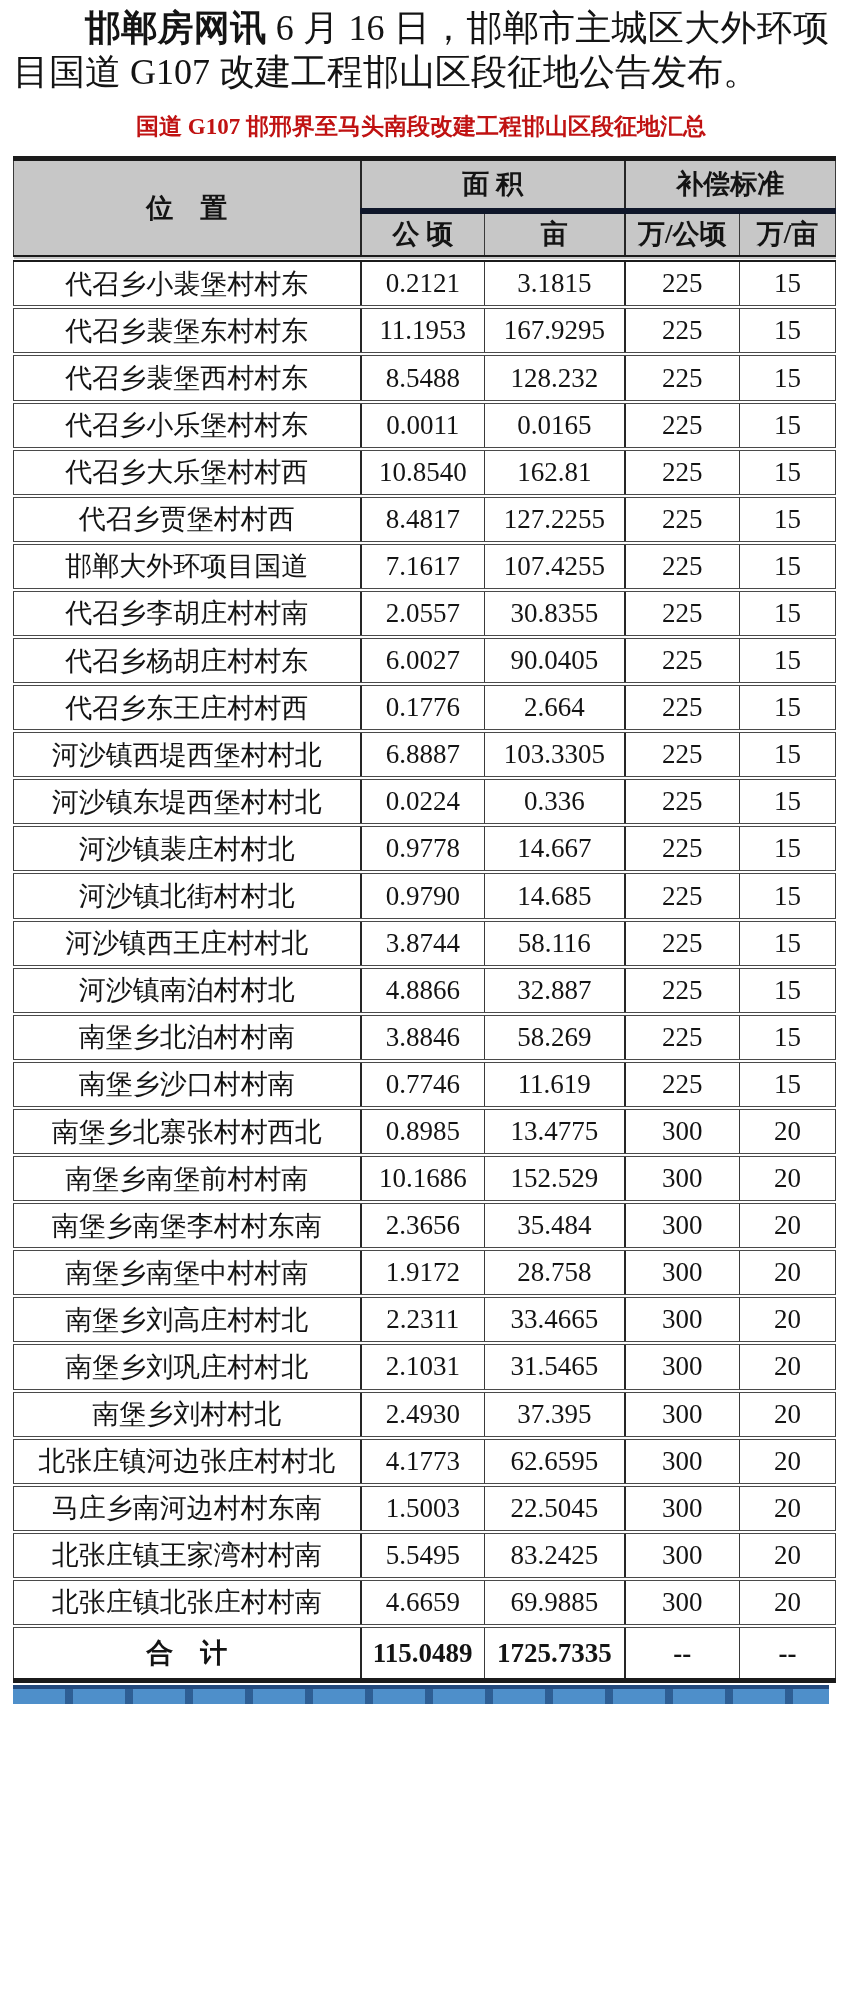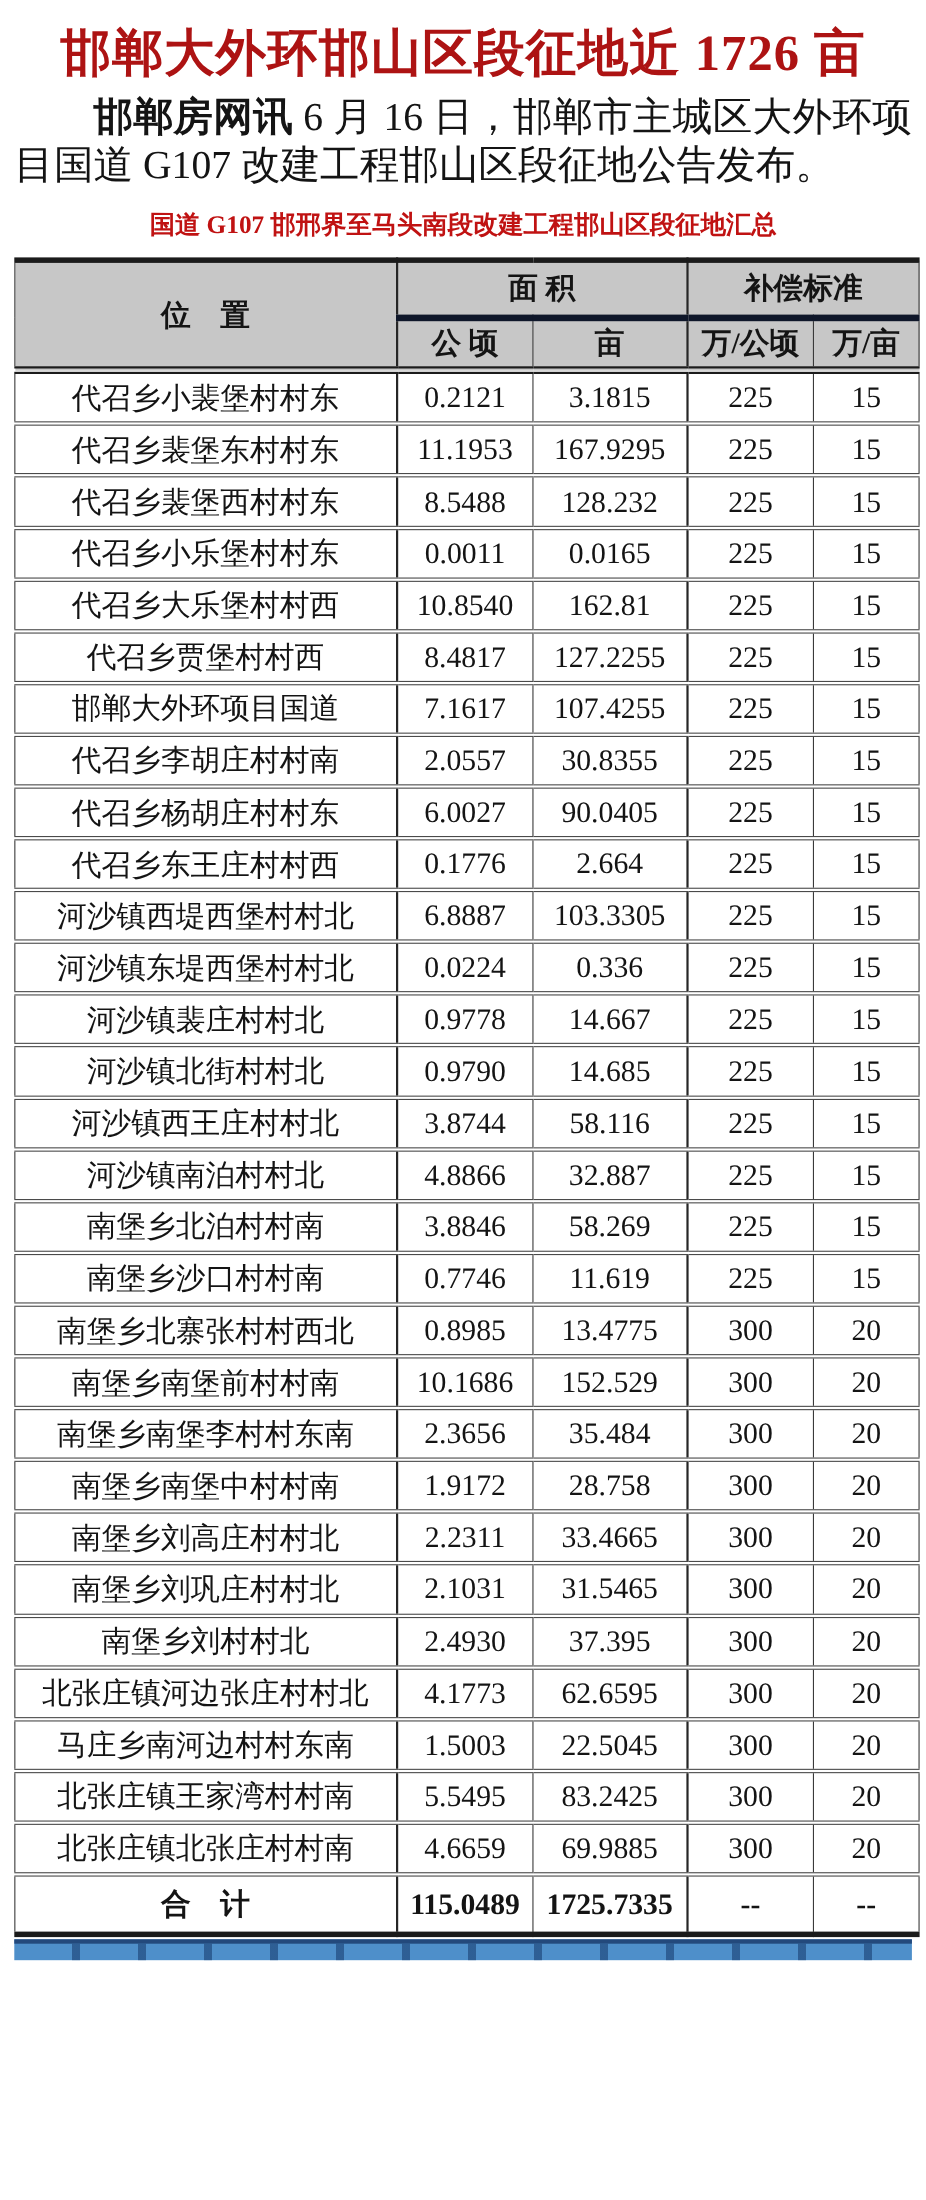--- a/index.html
+++ b/index.html
@@ -106,21 +106,20 @@
         rgba(20, 55, 105, .55) 52px, rgba(20, 55, 105, .55) 60px),
       #4e8fca;
     border-top: 4px solid #23497c;
   }
 </style>
 </head>
 <body>
 
 <div class="page">
 
-  <h1 class="article-title">邯郸大外环邯山区段征地近 1726 亩</h1>
 
   <div class="body-text">
     <p><span class="lead-bold">邯郸房网讯</span><span> 6 月 16 日，邯郸市主城区大外环项目国道 G107 改建工程邯山区段征地公告发布。</span></p>
   </div>
 
   <h2 class="table-title">国道 G107 邯邢界至马头南段改建工程邯山区段征地汇总</h2>
 
   <table class="land-table">
     <colgroup>
       <col class="c-loc">

